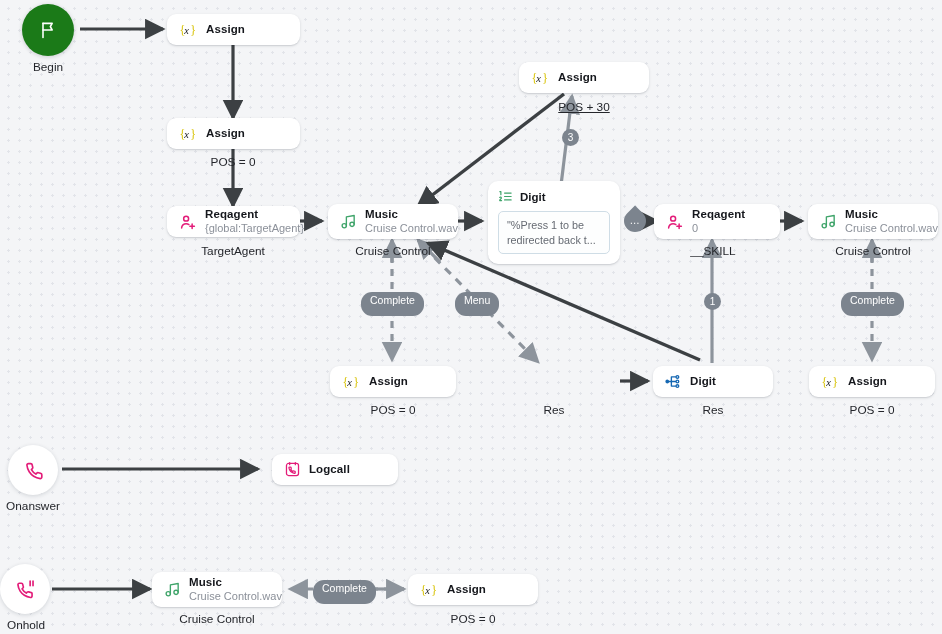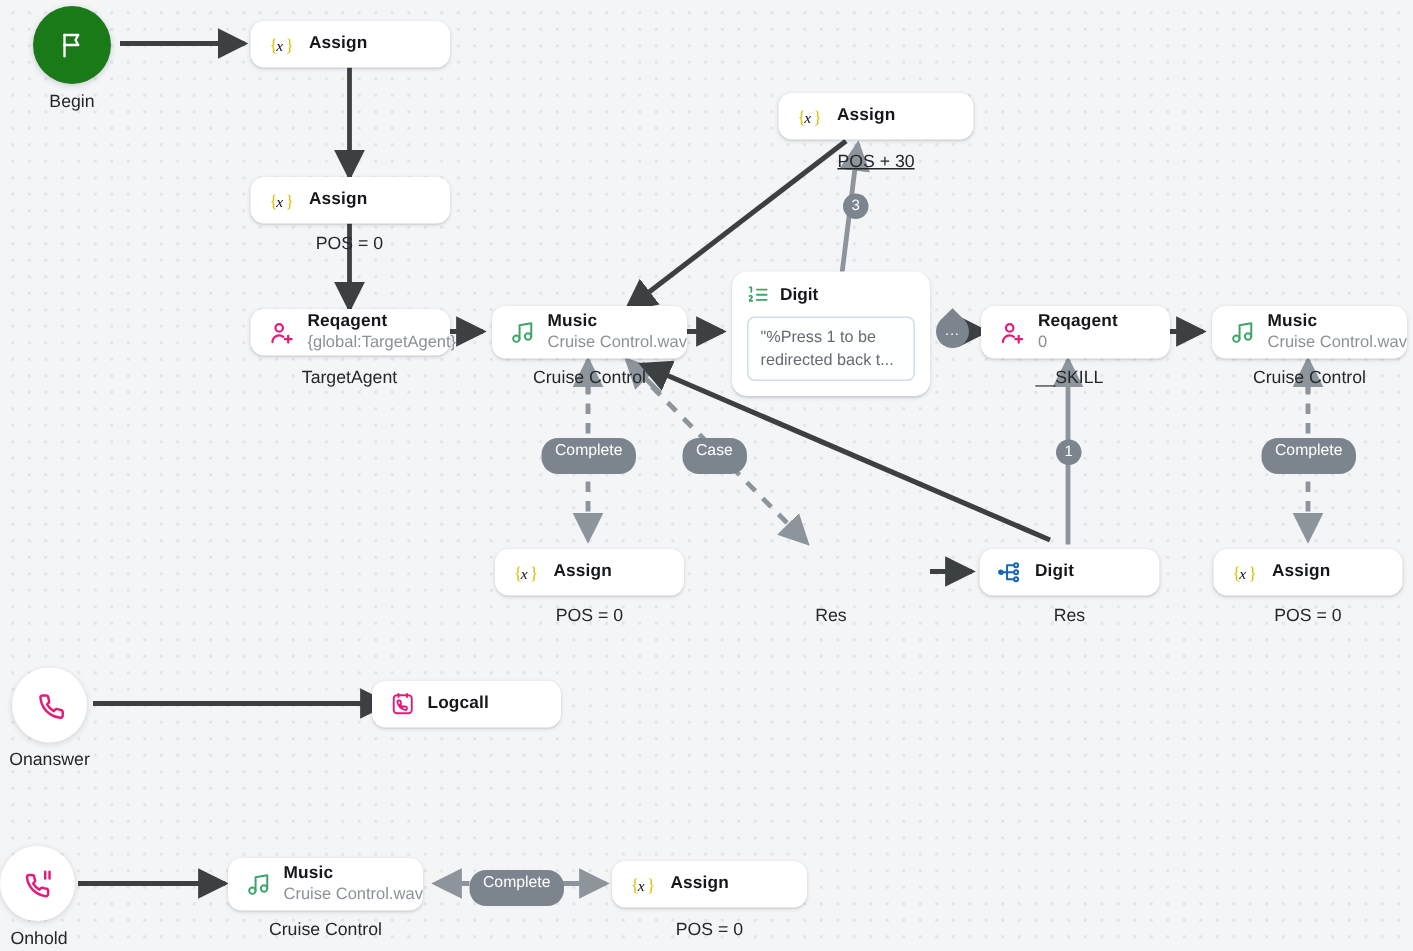--- a/index.html
+++ b/index.html
@@ -343,21 +343,21 @@
         <text x="6" y="13.5" font-family="'Liberation Serif',serif" font-size="12" font-style="italic" fill="#15171c">x</text>
         <text x="13" y="13.5" font-family="'Liberation Serif',serif" font-size="14" fill="#d9c40b">}</text>
       </svg>
     </span>
     <div class="txtwrap">
       <div class="ntitle">Assign</div>
     </div>
   </div>
   <div class="caption" style="left:822px; top:403px; width:100px;">POS = 0</div>
 
-  <div class="node" style="left:248px; top:454px; width:126px; height:31px;">
+  <div class="node" style="left:272px; top:454px; width:126px; height:31px;">
     <span class="ico">
       <svg width="17" height="17" viewBox="0 0 24 24" fill="none" stroke="#e31c79" stroke-width="1.8" stroke-linecap="round" stroke-linejoin="round">
         <rect x="3.5" y="3.5" width="17" height="17" rx="3"></rect>
         <path d="M8 2.2v3M16 2.2v3"></path>
         <path d="M15.8 15.3v1.2a.9.9 0 0 1-1 .9 8.6 8.6 0 0 1-3.8-1.4 8.4 8.4 0 0 1-2.6-2.6 8.6 8.6 0 0 1-1.4-3.9.9.9 0 0 1 .9-1h1.2a.9.9 0 0 1 .9.8c.06.5.17.9.3 1.3a.9.9 0 0 1-.2.95l-.5.5a6.9 6.9 0 0 0 2.6 2.6l.5-.5a.9.9 0 0 1 .95-.2c.4.13.85.24 1.3.3a.9.9 0 0 1 .85 1z"></path>
       </svg>
     </span>
     <div class="txtwrap">
       <div class="ntitle">Logcall</div>
     </div>
@@ -390,21 +390,21 @@
       <div class="ntitle">Assign</div>
     </div>
   </div>
   <div class="caption" style="left:423px; top:612px; width:100px;">POS = 0</div>
 
   <div class="badge" style="left:361px; top:292px;">
     <span>Complete</span>
   </div>
 
   <div class="badge" style="left:455px; top:292px;">
-    <span>Case</span>
+    <span>Menu</span>
   </div>
 
   <div class="badge" style="left:841px; top:292px;">
     <span>Complete</span>
   </div>
 
   <div class="badge" style="left:313px; top:580px;">
     <span>Complete</span>
   </div>
 

